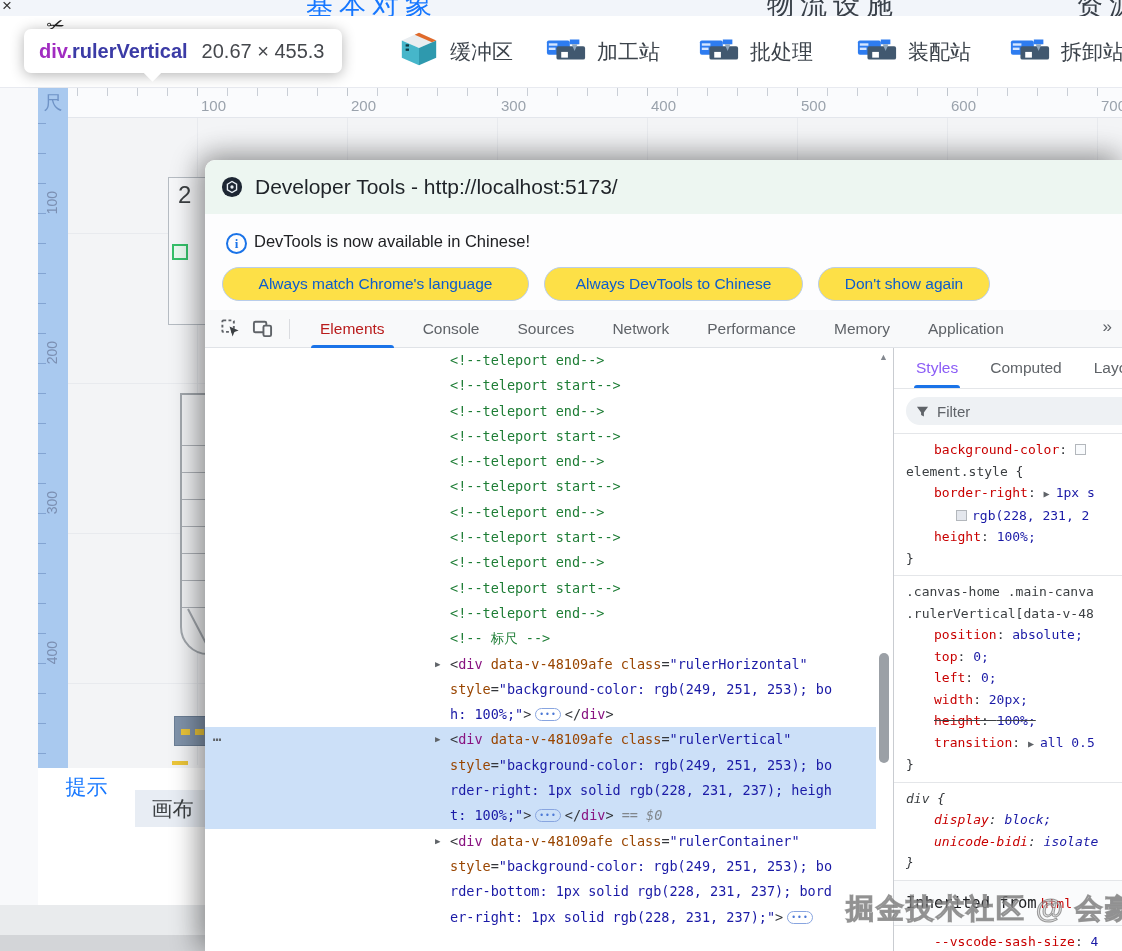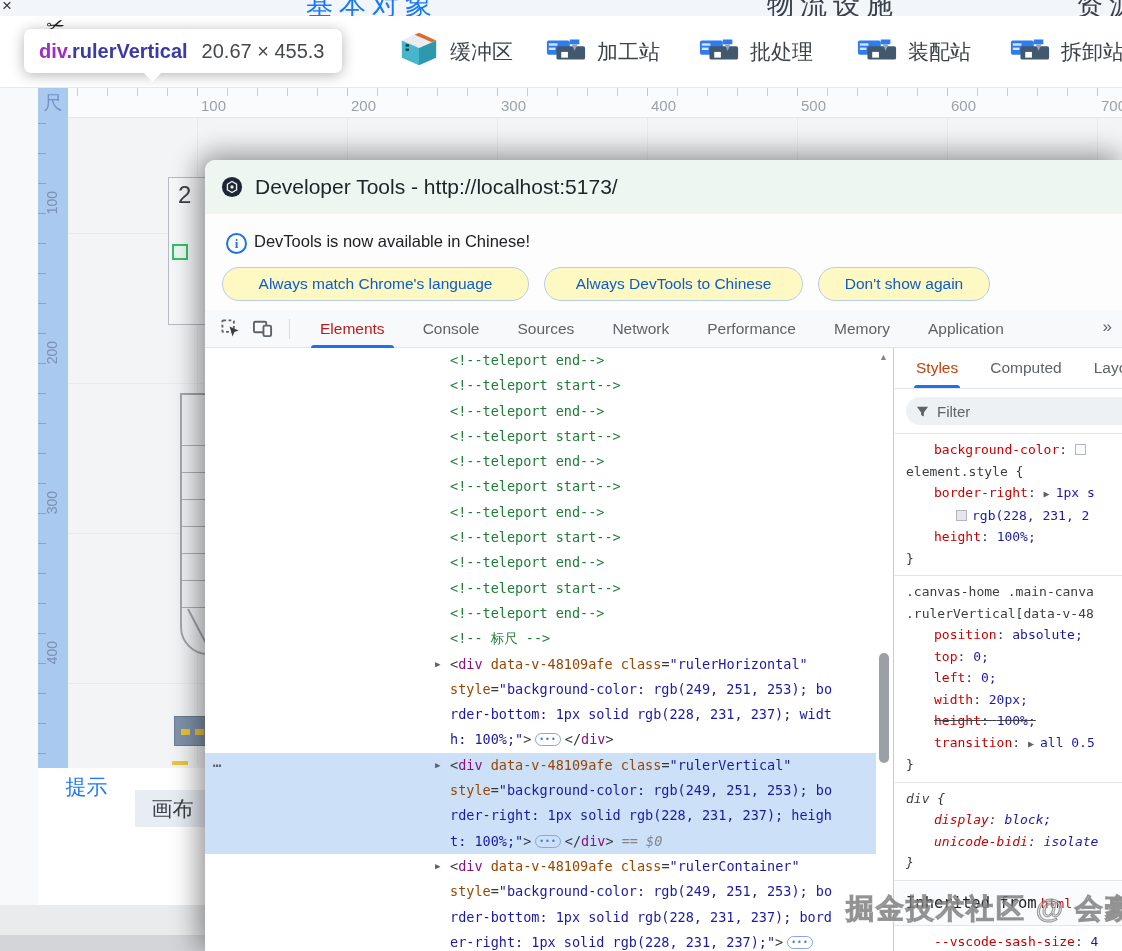--- a/index.html
+++ b/index.html
@@ -49,21 +49,21 @@
   #tooltip .tt-dim{font-size:20px;color:#45484d}
   #ttail{position:absolute;left:122px;bottom:-6px;width:13px;height:13px;background:#fff;transform:rotate(45deg)}
   #scissors{position:absolute;left:47px;top:14px;font-size:21px;color:#222;z-index:2;transform:rotate(-20deg)}
   
   #devtools{position:absolute;left:205px;top:160px;width:917px;height:791px;background:#fff;border-radius:10px 0 0 0;box-shadow:-8px 0 28px rgba(0,0,0,.3),0 -8px 28px rgba(0,0,0,.2);z-index:40;overflow:hidden}
   #dt-title{position:absolute;left:0;top:0;right:0;height:54px;background:#edf6f1;border-radius:10px 0 0 0;display:flex;align-items:center;gap:12px;padding-left:16px}
   #dt-title .ttl{font-size:21px;color:#1f2328}
   #ibar{position:absolute;left:0;top:54px;right:0;height:96px;background:#fdfdfe}
   #ib-icon{position:absolute;left:21px;top:19px;width:21px;height:21px;border:2px solid #1a73e8;border-radius:50%;color:#1a73e8;font-size:13px;font-weight:bold;display:flex;align-items:center;justify-content:center;font-family:"Liberation Serif",serif}
   #ib-msg{position:absolute;left:49px;top:18px;font-size:16.5px;color:#202124}
-  .ibtn{position:absolute;top:53px;height:34px;border:1px solid #b9cdeb;border-radius:17px;color:#0d5cce;font-size:15.5px;display:flex;align-items:center;justify-content:center;background:#fef9c3;white-space:nowrap}
+  .ibtn{position:absolute;top:53px;height:34px;border:1px solid #b9cdeb;border-radius:17px;color:#0d5cce;font-size:15.5px;display:flex;align-items:center;justify-content:center;background:#fde047;white-space:nowrap}
   #dt-toolbar{position:absolute;left:0;top:150px;right:0;height:38px;background:#f8f9fa;border-bottom:1px solid #e0e3e7}
   #insp-icon{position:absolute;left:15px;top:8px}
   #device-icon{position:absolute;left:47px;top:8px}
   #tb-sep{position:absolute;left:84px;top:9px;width:1px;height:20px;background:#dadce0}
   #dtabs{position:absolute;left:96px;top:0;height:38px;display:flex}
   .dtab{padding:0 19px;display:flex;align-items:center;font-size:15.5px;color:#5f6368;position:relative;white-space:nowrap}
   .dtab.on{color:#b91c1c}
   .dtab.on::after{content:"";position:absolute;left:10px;right:10px;bottom:0;height:3px;background:#1a73e8;border-radius:3px 3px 0 0}
   #more-tabs{position:absolute;right:10px;top:7px;font-size:17px;color:#5f6368}
   
@@ -74,21 +74,21 @@
   .eldots{position:absolute;left:8px;top:0;color:#5f6368;font-weight:bold;letter-spacing:2px}
   .cm{color:#1d7d35}.tag{color:#881280}.attr{color:#994500}.val{color:#1a1aa6}.pun{color:#33363a}.dim{color:#80868b;font-style:italic}
   .edots{display:inline-block;border:1px solid #88a5e0;border-radius:8px;color:#4d79d6;font-size:8px;line-height:11px;padding:0 3px;letter-spacing:1px;vertical-align:2px;margin:0 4px}
   #escroll{position:absolute;left:671px;top:188px;width:17px;height:603px;background:#fff}
   #escroll .up{position:absolute;left:3px;top:4px;font-size:9px;color:#83888f}
   #escroll .thumb{position:absolute;left:3px;top:305px;width:10px;height:110px;background:#9ba0a6;border-radius:5px}
   
   #sidebar{position:absolute;left:688px;top:188px;width:229px;height:603px;border-left:1px solid #c9ccd1;background:#fff;overflow:hidden}
   #stabs{display:flex;gap:32px;padding-left:22px;height:41px;align-items:center;border-bottom:1px solid #e4e6e9;overflow:hidden;white-space:nowrap}
   .stab{font-size:15.5px;color:#5f6368;position:relative;height:100%;display:flex;align-items:center}
-  .stab.on{color:#c2410c}
+  .stab.on{color:#8b5cf6}
   .stab.on::after{content:"";position:absolute;left:-2px;right:-2px;bottom:0;height:3px;background:#1a73e8;border-radius:3px 3px 0 0}
   #filter-bar{margin:8px 0 8px 12px;width:260px;height:28px;background:#eef1f4;border-radius:14px;display:flex;align-items:center;gap:8px;padding-left:10px}
   #filter-bar span{font-size:15px;color:#5f6368}
   #scss{font-family:"DejaVu Sans Mono",monospace}
   .sec{border-top:1px solid #e4e6e9;padding:5px 0 6px 0}
   .sec.it .srow{font-style:italic}
   .srow{line-height:21.5px;white-space:pre;font-size:13px;padding-left:12px;overflow:hidden}
   .srow.i1{padding-left:40px}
   .srow.i2{padding-left:62px}
   .srow.strike{text-decoration:line-through;text-decoration-color:#3c4043}
@@ -340,21 +340,20 @@
       <div class="erow"><span class="cm">&lt;!--teleport end--&gt;</span></div>
       <div class="erow"><span class="cm">&lt;!--teleport start--&gt;</span></div>
       <div class="erow"><span class="cm">&lt;!--teleport end--&gt;</span></div>
       <div class="erow"><span class="cm">&lt;!--teleport start--&gt;</span></div>
       <div class="erow"><span class="cm">&lt;!--teleport end--&gt;</span></div>
       <div class="erow"><span class="cm">&lt;!--teleport start--&gt;</span></div>
       <div class="erow"><span class="cm">&lt;!--teleport end--&gt;</span></div>
       <div class="erow"><span class="cm">&lt;!-- 标尺 --&gt;</span></div>
       <div class="erow"><span class="earrow">▶</span><span class="pun">&lt;</span><span class="tag">div</span><span class="pun"> </span><span class="attr">data-v-48109afe</span><span class="pun"> </span><span class="attr">class</span><span class="pun">=</span><span class="val">"rulerHorizontal"</span></div>
       <div class="erow"><span class="attr">style</span><span class="pun">=</span><span class="val">"background-color: rgb(249, 251, 253); bo</span></div>
-      <div class="erow"><span class="val">rder-bottom: 1px solid rgb(228, 231, 237); widt</span></div>
       <div class="erow"><span class="val">h: 100%;"</span><span class="pun">&gt;</span><span class="edots">•••</span><span class="pun">&lt;/</span><span class="tag">div</span><span class="pun">&gt;</span></div>
       <div class="erow hl"><span class="eldots">⋯</span><span class="earrow">▶</span><span class="pun">&lt;</span><span class="tag">div</span><span class="pun"> </span><span class="attr">data-v-48109afe</span><span class="pun"> </span><span class="attr">class</span><span class="pun">=</span><span class="val">"rulerVertical"</span></div>
       <div class="erow hl"><span class="attr">style</span><span class="pun">=</span><span class="val">"background-color: rgb(249, 251, 253); bo</span></div>
       <div class="erow hl"><span class="val">rder-right: 1px solid rgb(228, 231, 237); heigh</span></div>
       <div class="erow hl"><span class="val">t: 100%;"</span><span class="pun">&gt;</span><span class="edots">•••</span><span class="pun">&lt;/</span><span class="tag">div</span><span class="pun">&gt;</span><span class="dim"> == $0</span></div>
       <div class="erow"><span class="earrow">▶</span><span class="pun">&lt;</span><span class="tag">div</span><span class="pun"> </span><span class="attr">data-v-48109afe</span><span class="pun"> </span><span class="attr">class</span><span class="pun">=</span><span class="val">"rulerContainer"</span></div>
       <div class="erow"><span class="attr">style</span><span class="pun">=</span><span class="val">"background-color: rgb(249, 251, 253); bo</span></div>
       <div class="erow"><span class="val">rder-bottom: 1px solid rgb(228, 231, 237); bord</span></div>
       <div class="erow"><span class="val">er-right: 1px solid rgb(228, 231, 237);"</span><span class="pun">&gt;</span><span class="edots">•••</span></div>
     </div>

